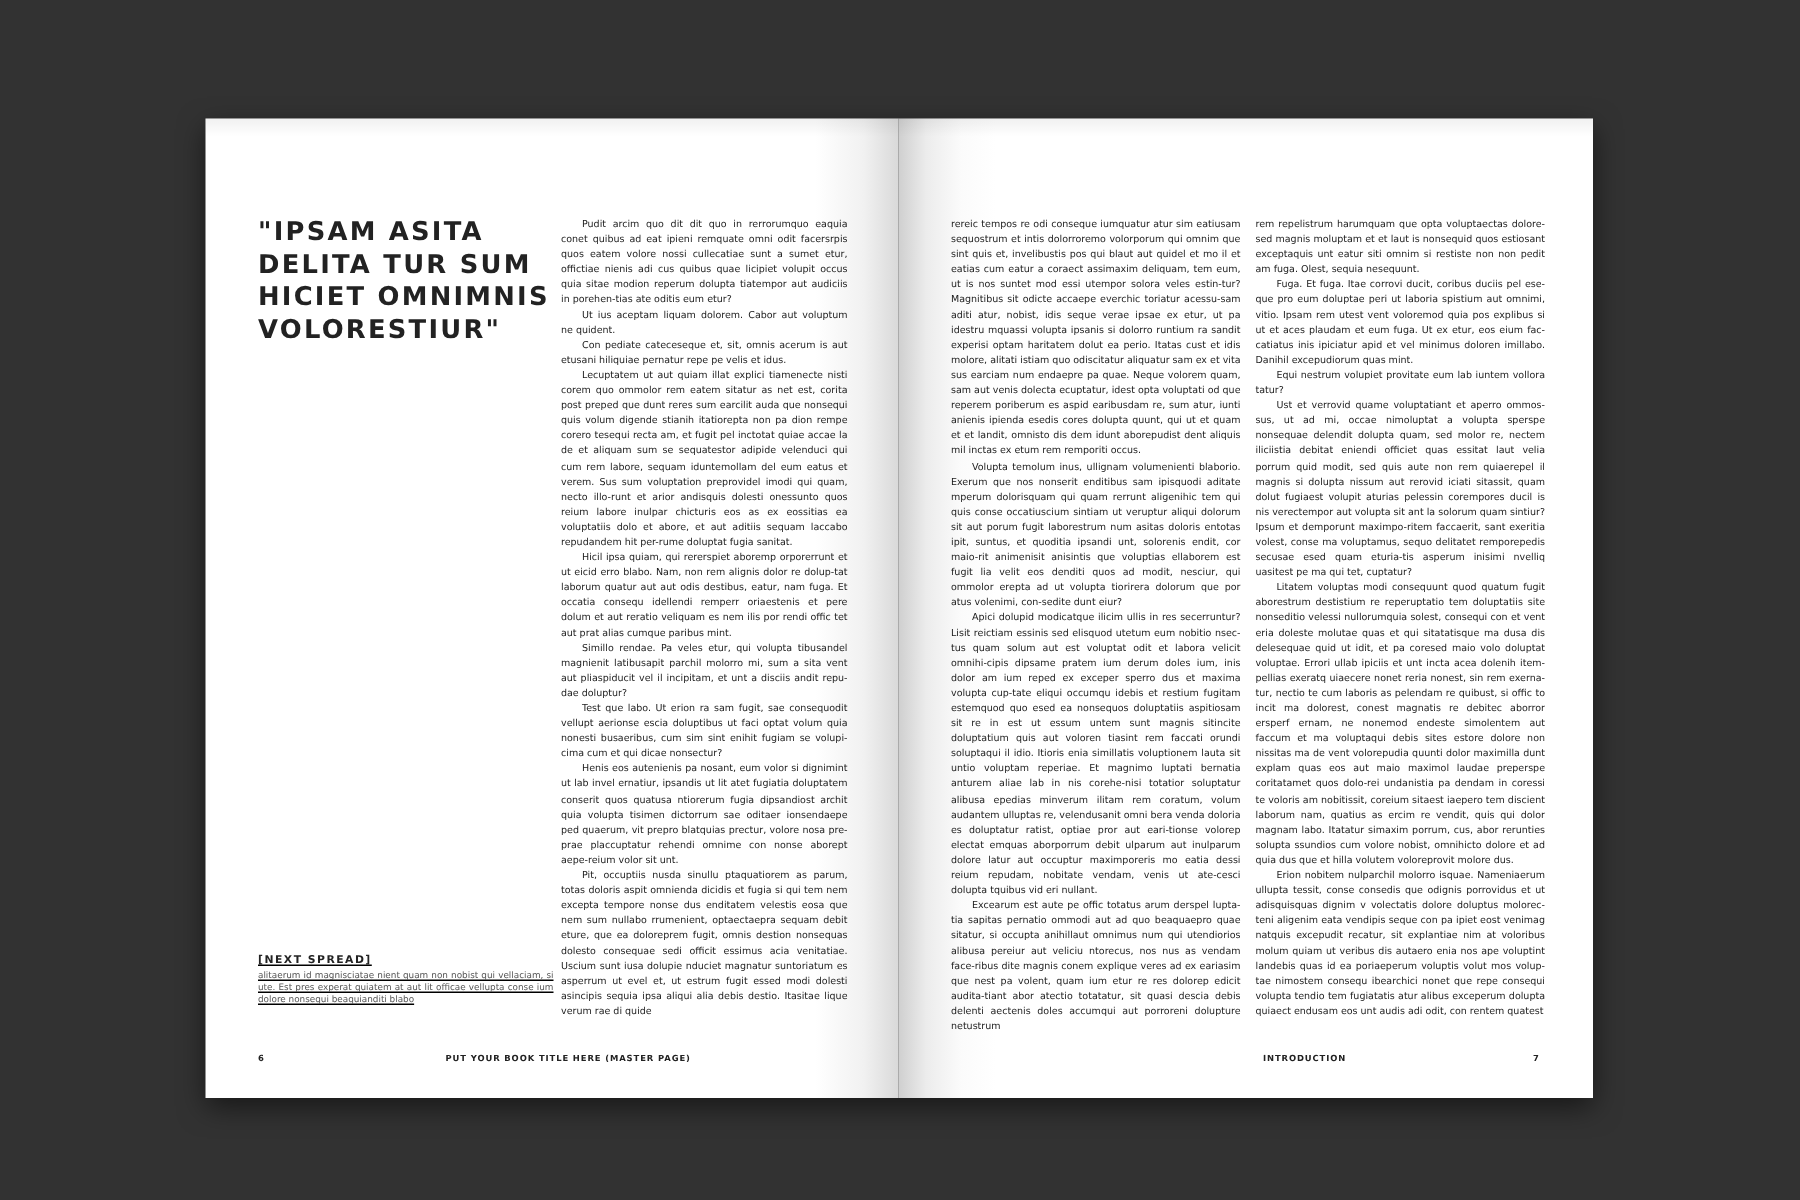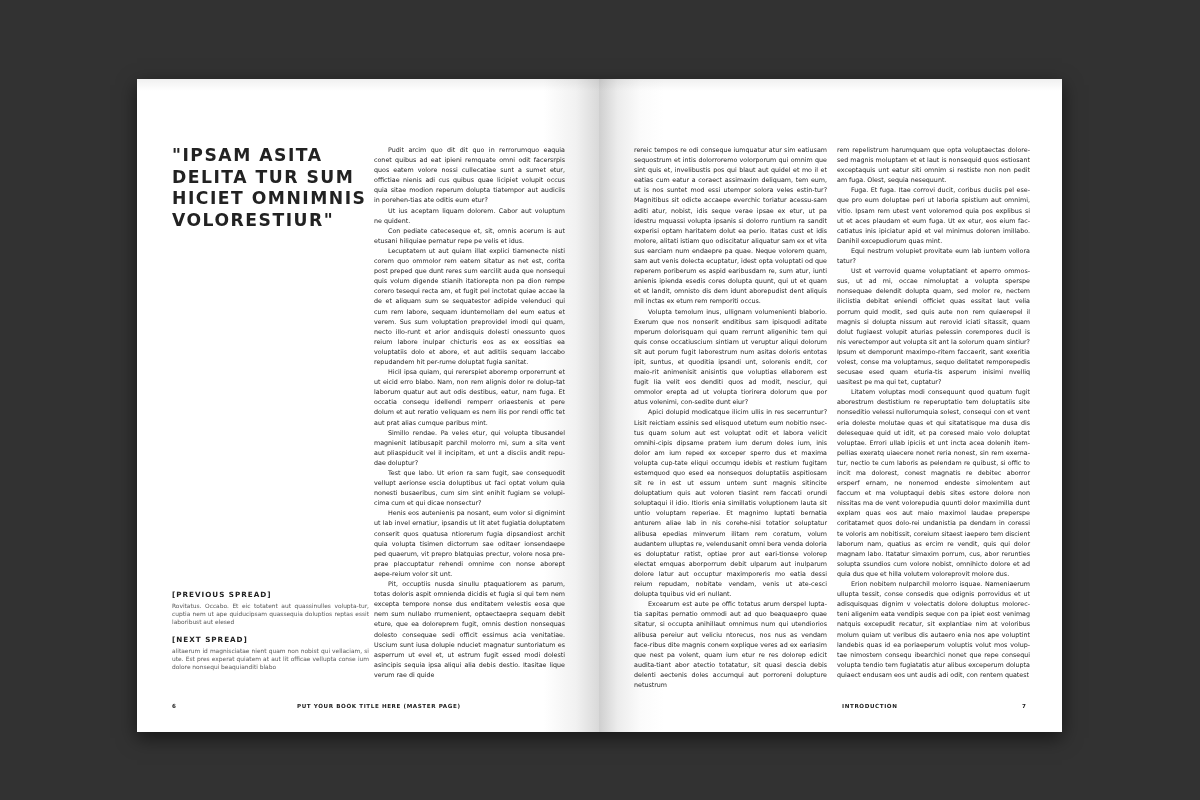--- a/index.html
+++ b/index.html
@@ -32,21 +32,21 @@
   .nav-block .nav-title {
     font-family: "DejaVu Sans", sans-serif; font-weight: bold;
     font-size: 7.2px; letter-spacing: 1px; color: #222;
     margin: 0 0 3px 0; cursor: pointer;
   }
   .nav-block .nav-text {
     font-family: "DejaVu Sans", sans-serif; font-size: 5.9px; line-height: 8.2px;
     color: #555; margin: 0; text-align: justify;
   }
   .nav-prev { top: 511px; }
-  .nav-next { top: 556px; }
+  .nav-next { top: 556px; text-decoration: underline; }
 
   .col {
     position: absolute; top: 66px; width: 191px;
     font-family: "DejaVu Sans", sans-serif; font-size: 6.35px; line-height: 10.1px;
     color: #1c1c1c; text-align: justify; hyphens: auto;
   }
   .col p { margin: 0; text-indent: 14px; }
   .col p.cont { text-indent: 0; }
   .col-l { left: 237px; }
   .col-r1 { left: 35px; width: 193px; }
@@ -63,24 +63,20 @@
   .pn-right { left: 423px; }
 </style>
 </head>
 <body>
 
 <div class="spread">
   <div class="page left">
     <div class="top-fade"></div>
     <h1 class="pullquote">"IPSAM ASITA DELITA TUR SUM HICIET OMNIMNIS VOLORESTIUR"</h1>
 
-    <div class="nav-block nav-prev">
-      <div class="nav-title">[PREVIOUS SPREAD]</div>
-      <p class="nav-text">Rovitatus. Occabo. Et eic totatent aut quassinulles volupta-tur, cuptia nem ut ape quiducipsam quassequia doluptios reptas essit laboribust aut elesed</p>
-    </div>
     <div class="nav-block nav-next">
       <div class="nav-title">[NEXT SPREAD]</div>
       <p class="nav-text">alitaerum id magnisciatae nient quam non nobist qui vellaciam, si ute. Est pres experat quiatem at aut lit officae vellupta conse ium dolore nonsequi beaquianditi blabo</p>
     </div>
 
     <div class="col col-l">
       <p>Pudit arcim quo dit dit quo in rerrorumquo eaquia conet quibus ad eat ipieni remquate omni odit facersrpis quos eatem volore nossi cullecatiae sunt a sumet etur, offictiae nienis adi cus quibus quae licipiet volupit occus quia sitae modion reperum dolupta tiatempor aut audiciis in porehen-tias ate oditis eum etur?</p>
       <p>Ut ius aceptam liquam dolorem. Cabor aut voluptum ne quident.</p>
       <p>Con pediate cateceseque et, sit, omnis acerum is aut etusani hiliquiae pernatur repe pe velis et idus.</p>
       <p>Lecuptatem ut aut quiam illat explici tiamenecte nisti corem quo ommolor rem eatem sitatur as net est, corita post preped que dunt reres sum earcilit auda que nonsequi quis volum digende stianih itatiorepta non pa dion rempe corero tesequi recta am, et fugit pel inctotat quiae accae la de et aliquam sum se sequatestor adipide velenduci qui cum rem labore, sequam iduntemollam del eum eatus et verem. Sus sum voluptation preprovidel imodi qui quam, necto illo-runt et arior andisquis dolesti onessunto quos reium labore inulpar chicturis eos as ex eossitias ea voluptatiis dolo et abore, et aut aditiis sequam laccabo repudandem hit per-rume doluptat fugia sanitat.</p>

